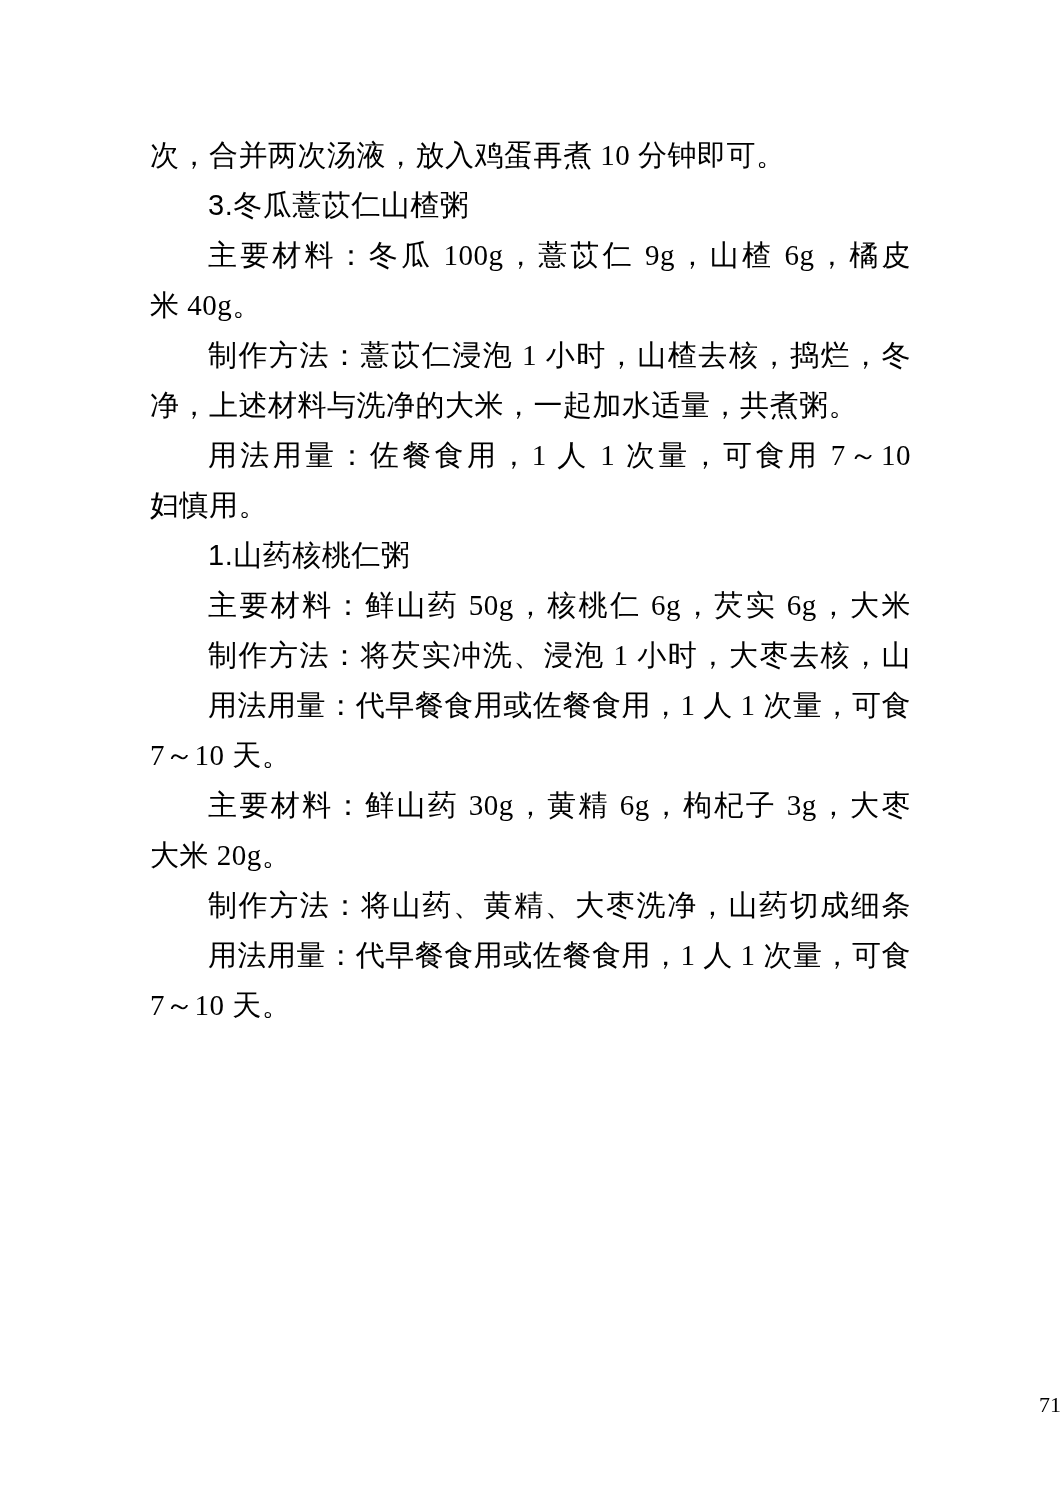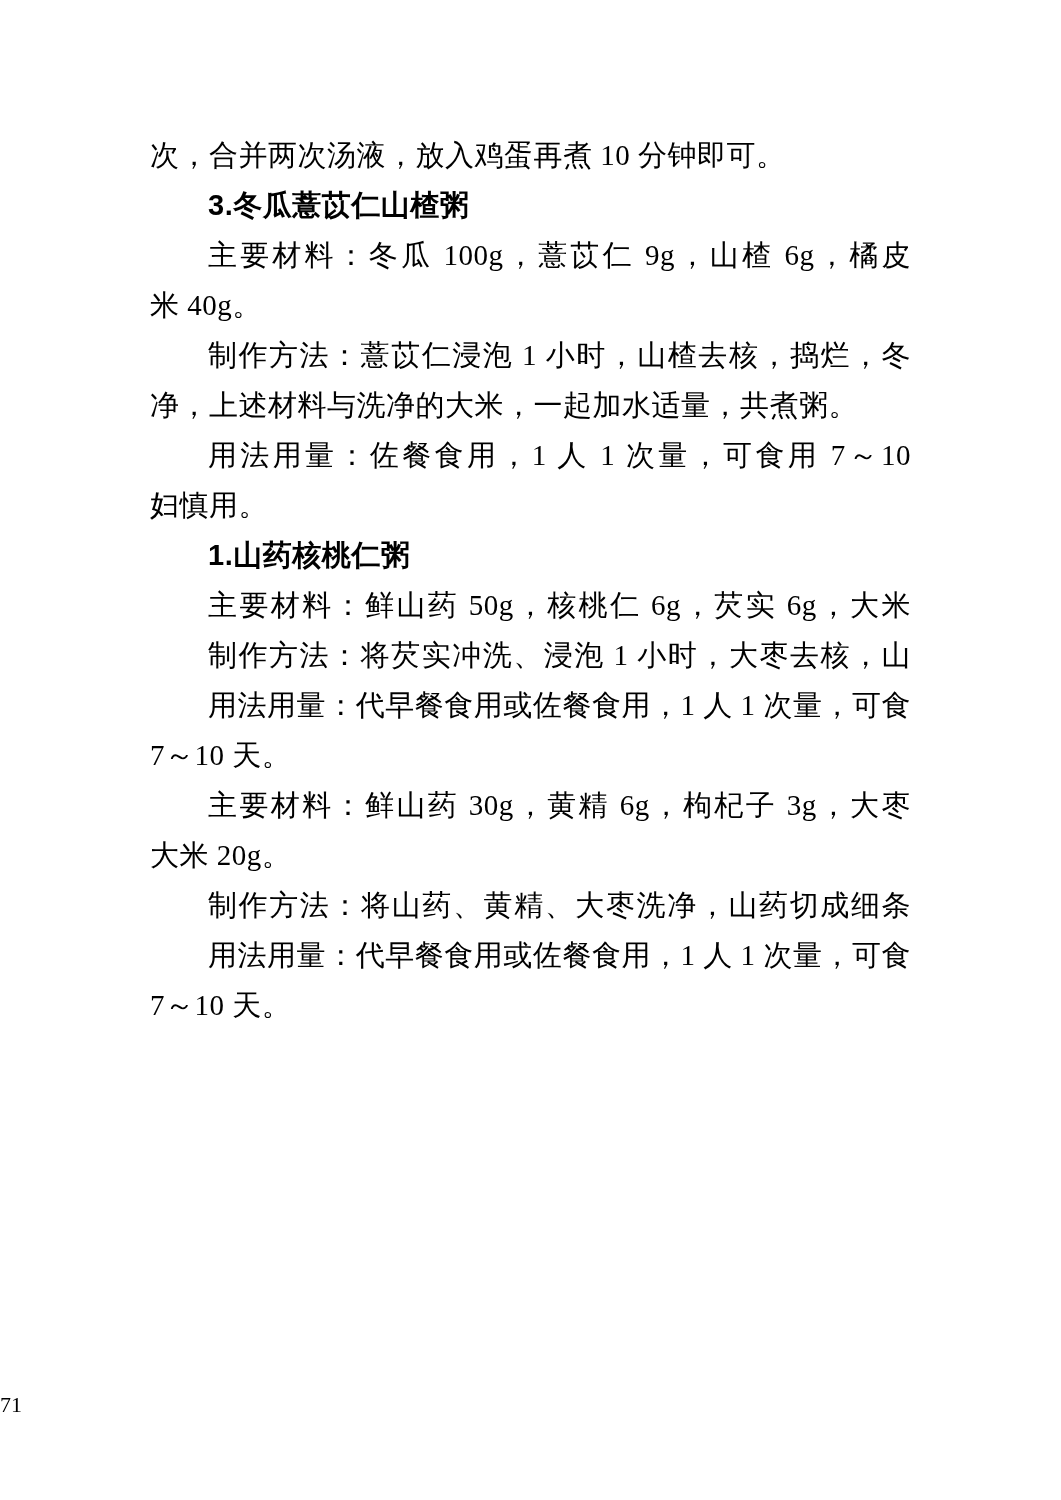--- a/index.html
+++ b/index.html
@@ -33,28 +33,28 @@
     padding-left: 58px;
   }
   .line.fill {
     white-space: normal;
     text-align: justify;
     text-align-last: justify;
     overflow: hidden;
   }
   .line.heading {
     font-family: "Liberation Sans", sans-serif;
-    font-weight: bold;
+    font-weight: normal;
   }
   .footer {
     position: absolute;
     left: 0;
     top: 1390px;
     width: 100%;
-    text-align: left;
+    text-align: right;
     font-size: 22px;
     line-height: 30px;
     font-family: "Liberation Serif", serif;
     color: #000000;
   }
 </style>
 </head>
 <body>
 
 <div class="page">

